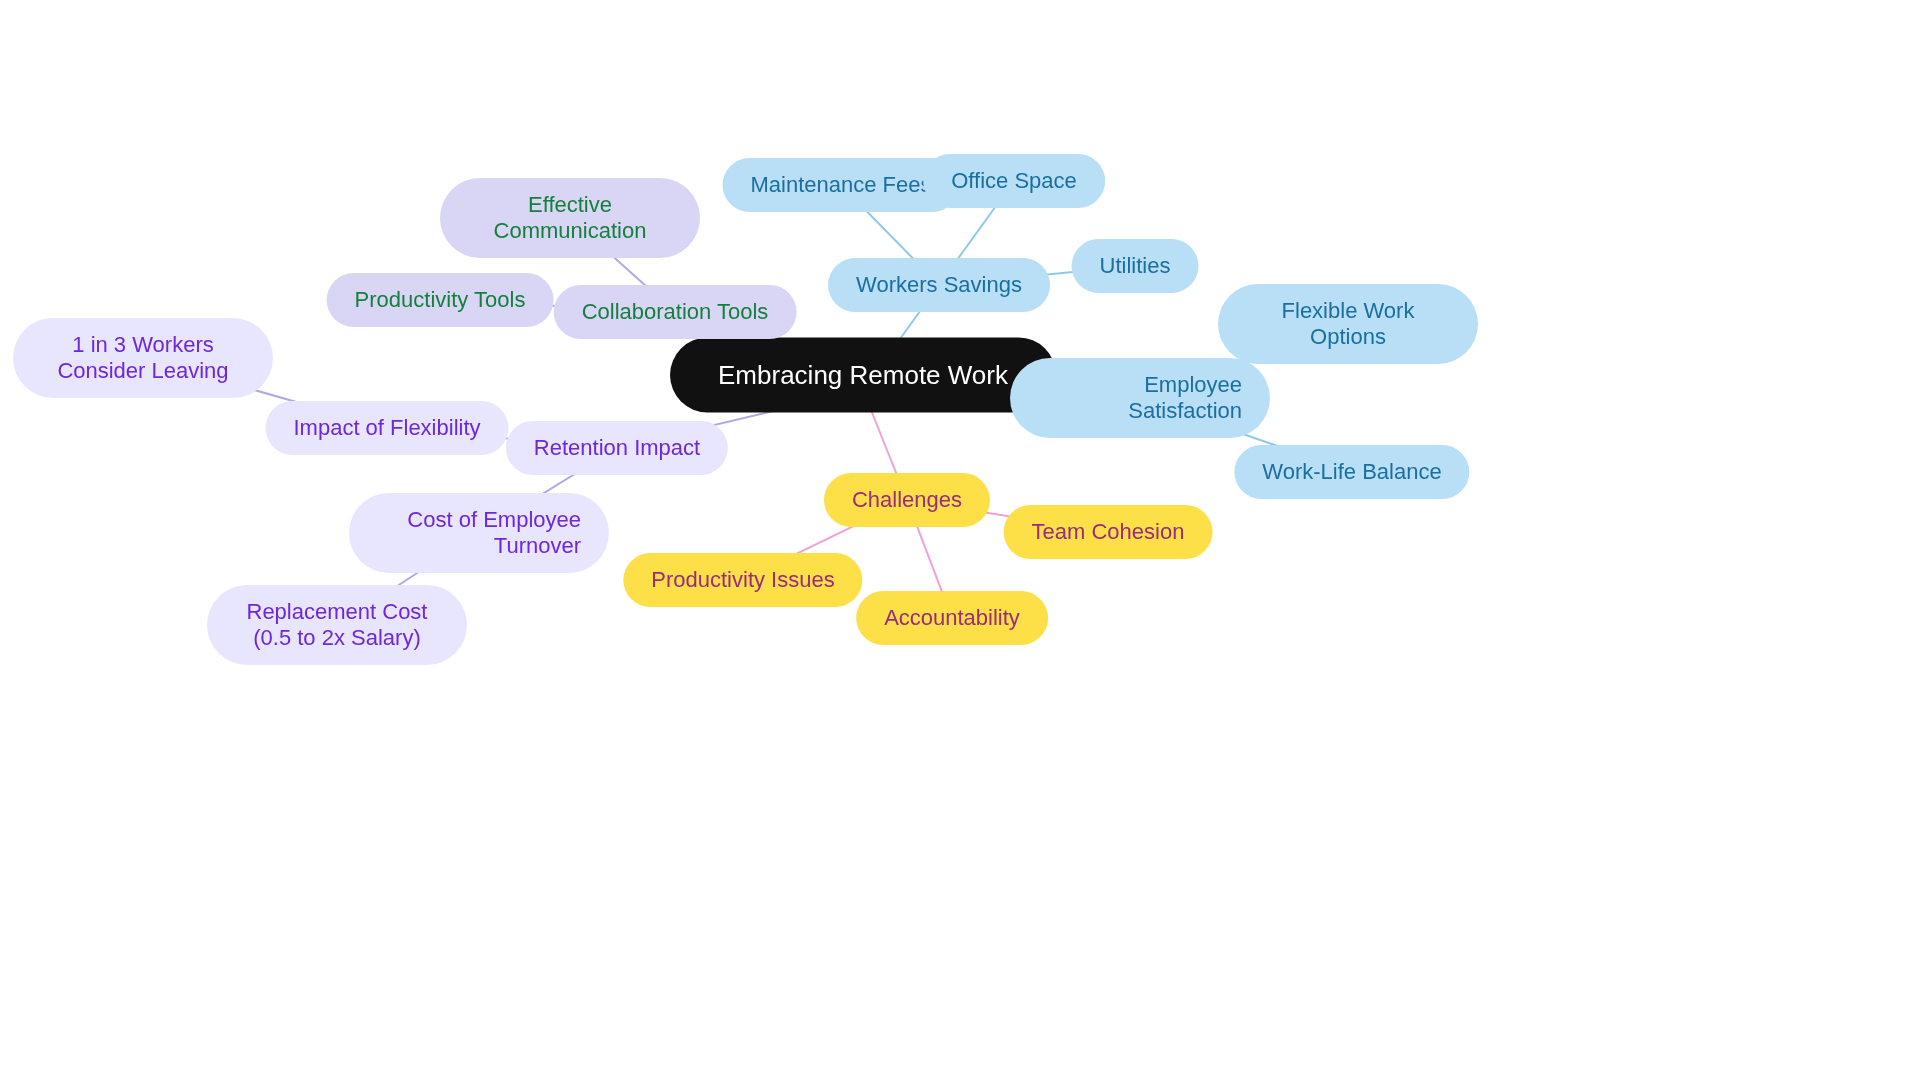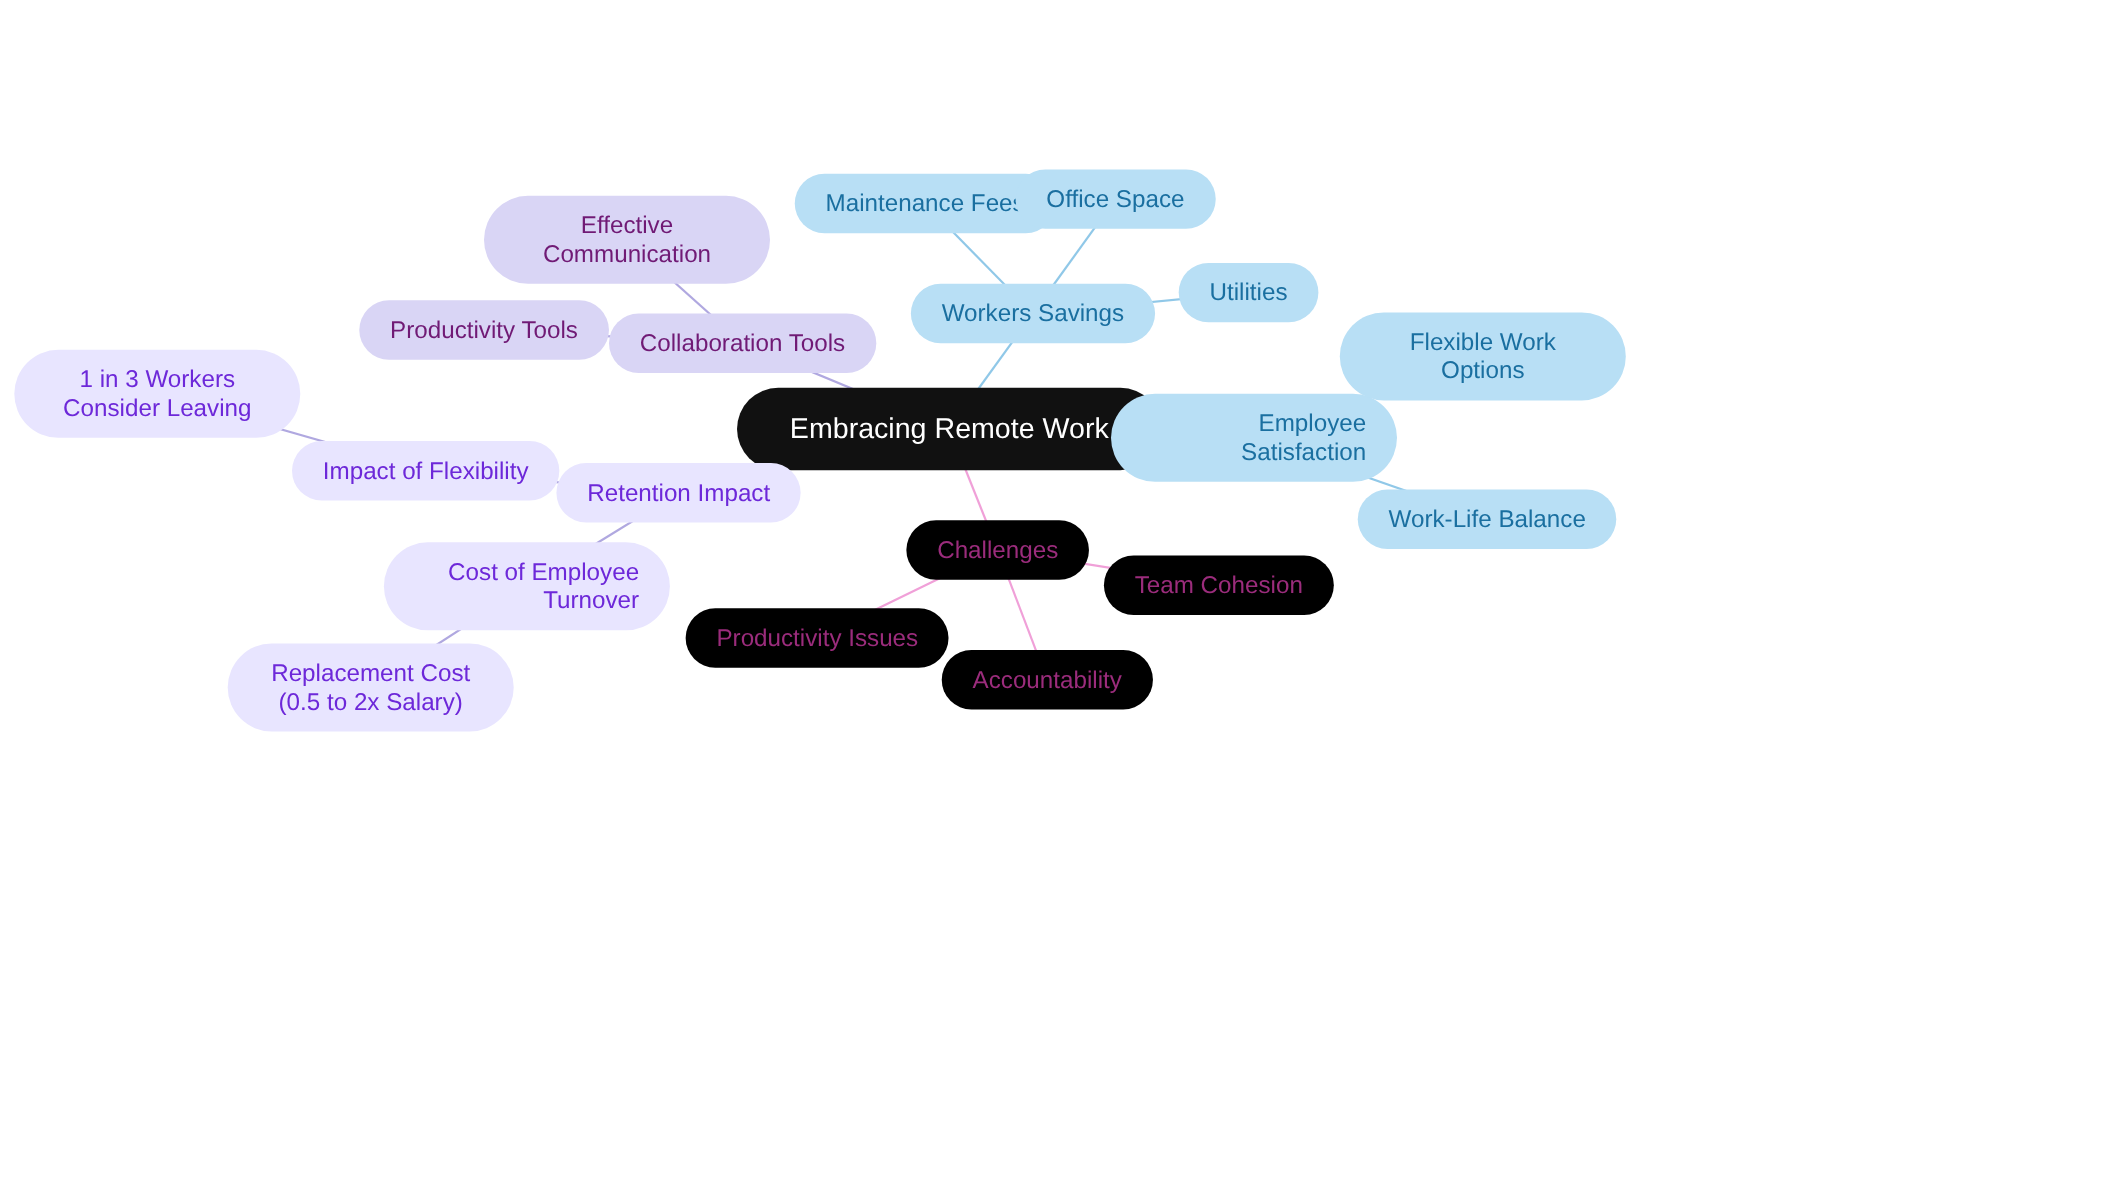--- a/index.html
+++ b/index.html
@@ -34,24 +34,24 @@
     .node-center {
       background: #111111;
       color: #ffffff;
       font-size: 26px;
       font-weight: 500;
       padding: 22px 48px;
       border-radius: 999px;
     }
     .node-purple {
       background: #d9d5f5;
-      color: #701a75;
+      color: #15803d;
     }
     .node-pink {
-      background: #000000;
+      background: #fde047;
       color: #9b2c7c;
     }
     .node-blue {
       background: #b8dff5;
       color: #1a6fa0;
     }
     .node-lavender {
       background: #e8e5ff;
       color: #6d28d9;
     }
@@ -75,21 +75,21 @@
     <line x1="863" y1="390" x2="1140" y2="398" stroke="#90c8e8" stroke-width="2"></line>
     <line x1="1140" y1="398" x2="1348" y2="324" stroke="#90c8e8" stroke-width="2"></line>
     <line x1="1140" y1="398" x2="1352" y2="472" stroke="#90c8e8" stroke-width="2"></line>
     <line x1="863" y1="390" x2="907" y2="500" stroke="#f0a0d8" stroke-width="2"></line>
     <line x1="907" y1="500" x2="743" y2="580" stroke="#f0a0d8" stroke-width="2"></line>
     <line x1="907" y1="500" x2="952" y2="618" stroke="#f0a0d8" stroke-width="2"></line>
     <line x1="907" y1="500" x2="1108" y2="532" stroke="#f0a0d8" stroke-width="2"></line>
   </svg>
 
 <div id="nodes-container">
-    <div class="node node-center" style="left: 863px; top: 390px;">Embracing Remote Work</div>
+    <div class="node node-center" style="left: 863px; top: 375px;">Embracing Remote Work</div>
     <div class="node node-purple" style="left: 675px; top: 312px; max-width: 260px;">Collaboration Tools</div>
     <div class="node node-purple" style="left: 570px; top: 218px; max-width: 260px;">Effective Communication</div>
     <div class="node node-purple" style="left: 440px; top: 300px; max-width: 260px;">Productivity Tools</div>
     <div class="node node-lavender" style="left: 617px; top: 448px; max-width: 260px;">Retention Impact</div>
     <div class="node node-lavender" style="left: 387px; top: 428px; max-width: 260px;">Impact of Flexibility</div>
     <div class="node node-lavender" style="left: 143px; top: 358px; max-width: 260px;">1 in 3 Workers Consider Leaving</div>
     <div class="node node-lavender" style="left: 479px; top: 533px; max-width: 260px; text-align: right;">Cost of Employee Turnover</div>
     <div class="node node-lavender" style="left: 337px; top: 625px; max-width: 260px;">Replacement Cost (0.5 to 2x Salary)</div>
     <div class="node node-blue" style="left: 939px; top: 285px; max-width: 260px;">Workers Savings</div>
     <div class="node node-blue" style="left: 841px; top: 185px; max-width: 260px;">Maintenance Fees</div>

